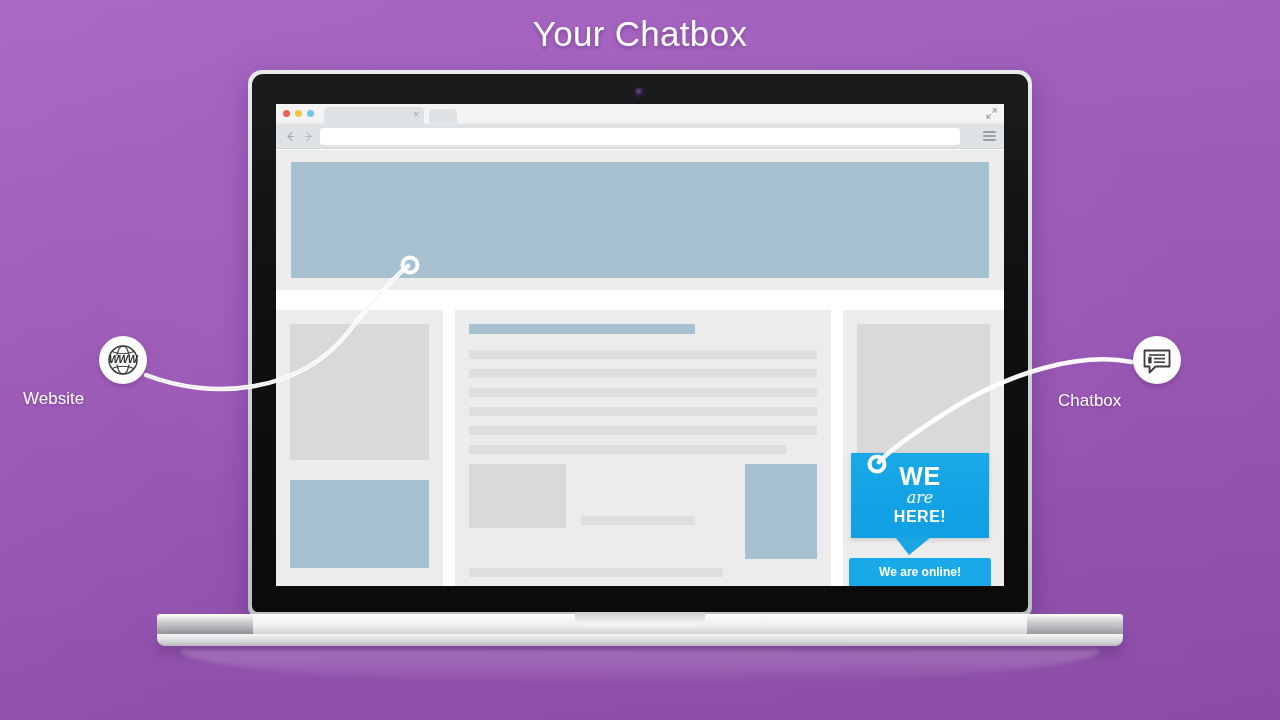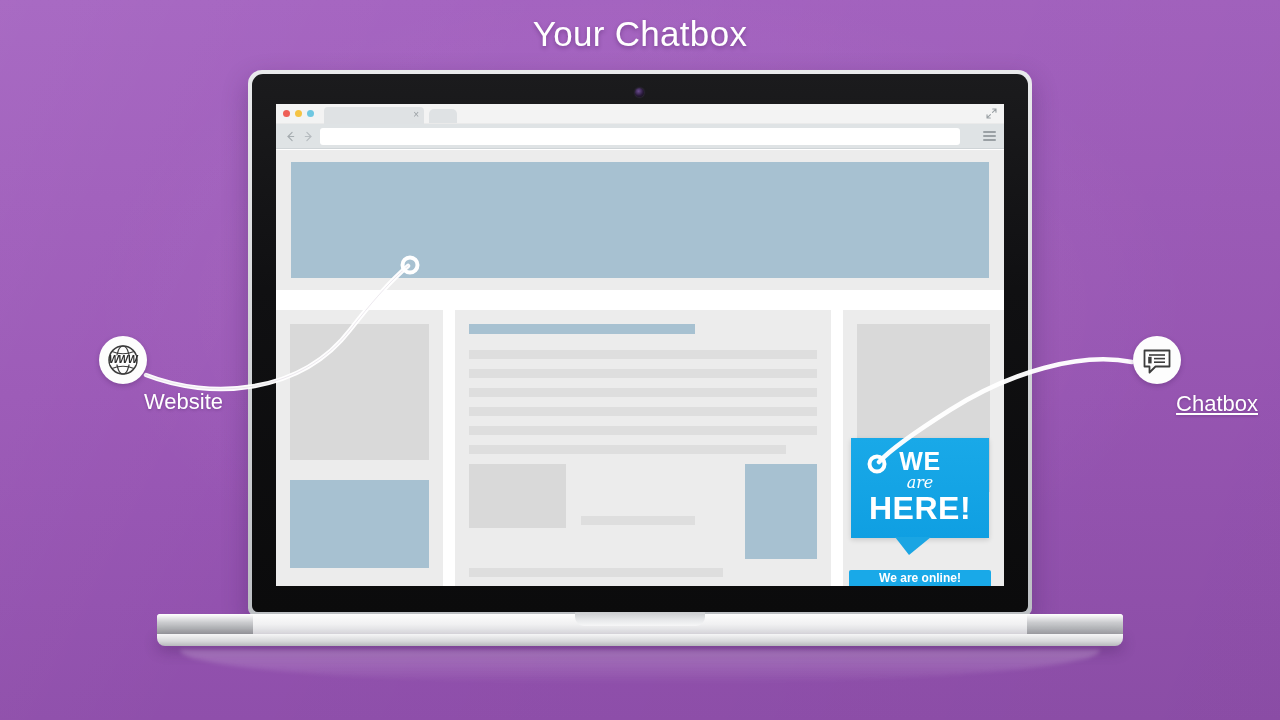--- a/index.html
+++ b/index.html
@@ -183,25 +183,25 @@
     border-top:18px solid #1aa5e3;
   }
   #chat-line-we {
     font-size:25px; font-weight:bold; color:#fff; line-height:.96; letter-spacing:.5px;
   }
   #chat-line-are {
     font-family:"DejaVu Serif", serif;
     font-style:italic; font-size:16px; color:#fff; line-height:1.15; margin:1px 0 1px;
   }
   #chat-line-here {
-    font-size:32px; font-weight:bold; color:#fff; line-height:.96; letter-spacing:.5px;
+    font-size:16px; font-weight:bold; color:#fff; line-height:.96; letter-spacing:.5px;
   }
   #chat-status-bar {
     position:absolute; left:0; bottom:0; width:100%;
-    height:16px;
+    height:28px;
     background:#19a9e8;
     color:#fff; font-size:12px; font-weight:bold;
     display:flex; align-items:center; justify-content:center;
     border-radius:2px 2px 0 0;
   }
   #chat-status-wrap {
     position:absolute; left:6px; bottom:0; width:142px; height:32px;
   }
 
   
@@ -250,26 +250,26 @@
   .badge {
     position:absolute;
     width:48px; height:48px; border-radius:50%;
     background:#fdfdfd;
     box-shadow:0 2px 5px rgba(60,20,80,.28);
     display:flex; align-items:center; justify-content:center;
   }
   #badge-website { left:99px; top:336px;font-style:italic; }
   #badge-chatbox { left:1133px; top:336px; }
   .badge-label {
-    position:absolute; width:200px; text-align:right;
-    font-size:22px; color:#ffffff;
+    position:absolute; width:200px; text-align:left;
+    font-size:17px; color:#ffffff;
     text-shadow:0 1px 3px rgba(60,20,80,.35);
   }
   #label-website { left:23px; top:389px; }
-  #label-chatbox { left:1058px; top:391px;text-decoration:underline; }
+  #label-chatbox { left:1058px; top:391px; }
 </style>
 </head>
 <body>
 
 <div id="bg-sheen"></div>
 
 <div id="page-title">Your Chatbox</div>
 
 <div id="laptop">
 

